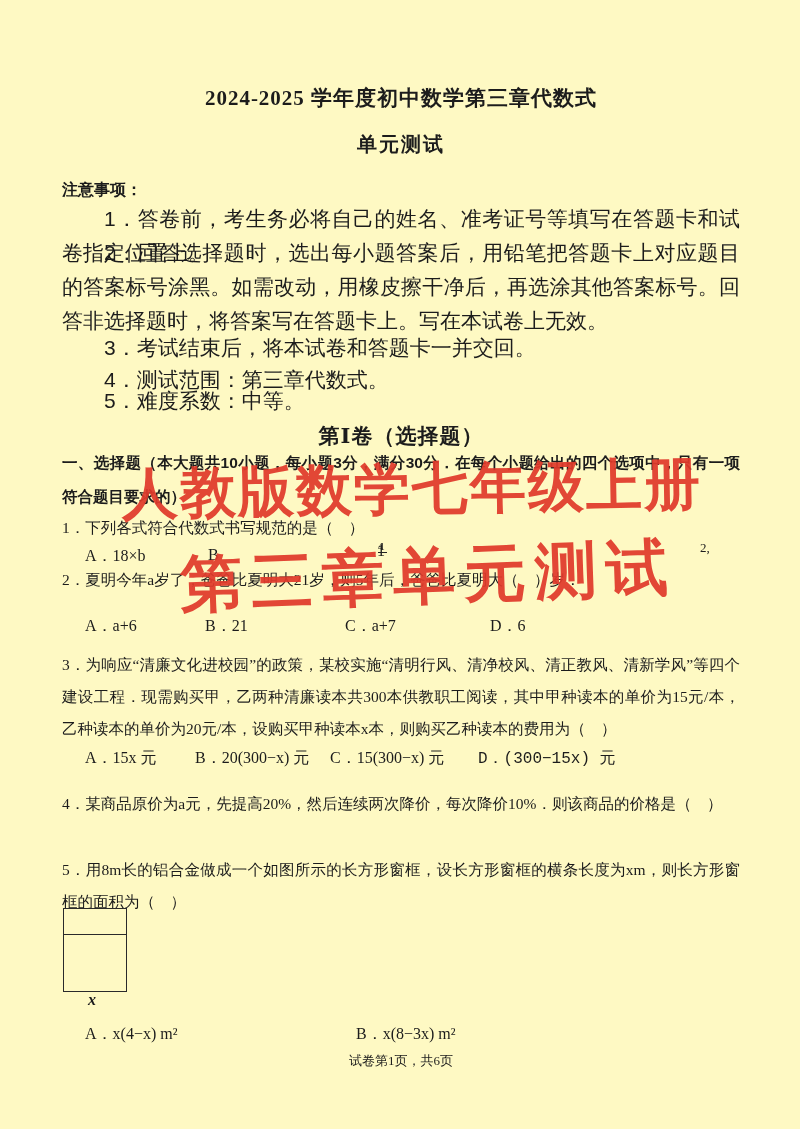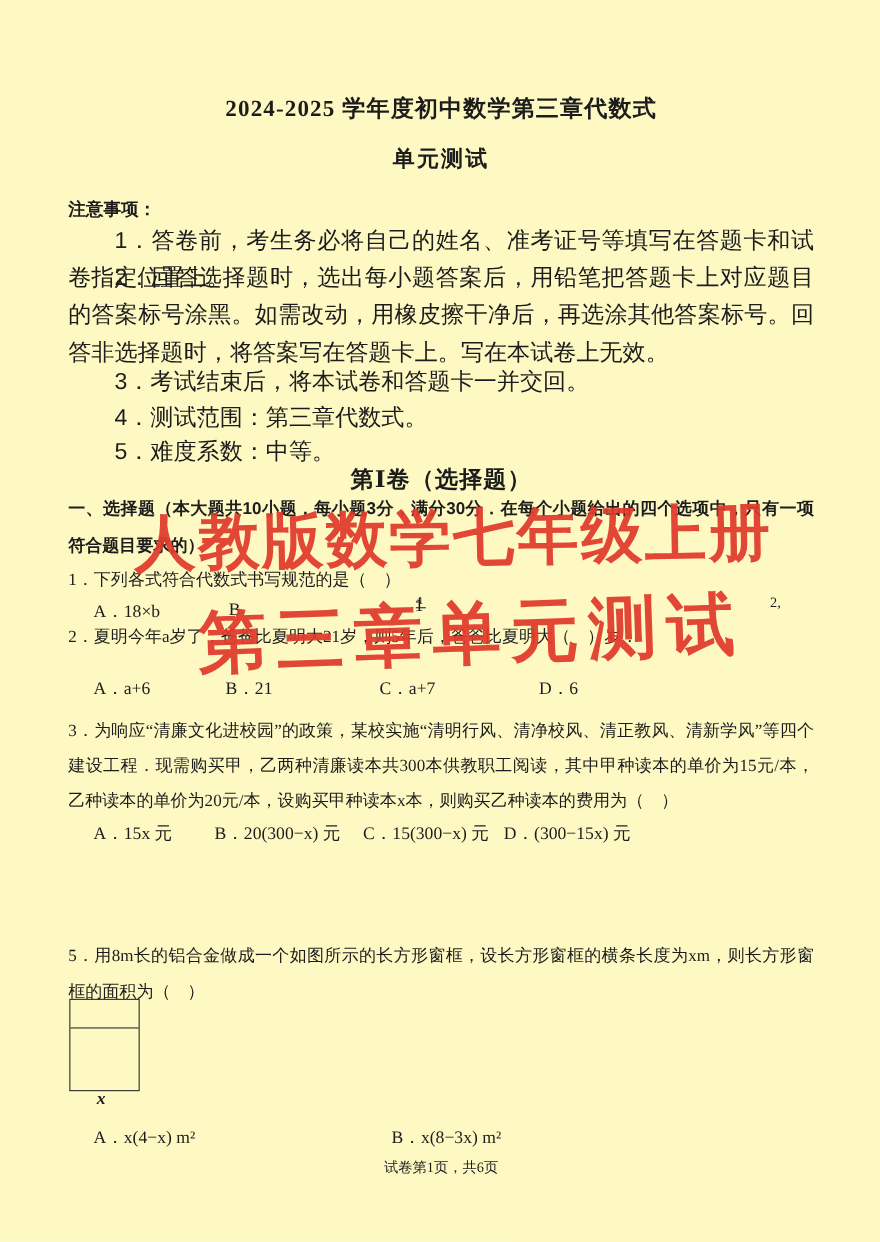--- a/index.html
+++ b/index.html
@@ -46,21 +46,21 @@
 <div class="page">
 
   <div class="abs center title" style="top:84px;">2024-2025 学年度初中数学第三章代数式</div>
   <div class="abs notice-head" style="top:180px;">注意事项：</div>
 
   <div class="abs center subtitle" style="top:131px;">单元测试</div>
   <div class="abs notice" style="top:202px;">1．答卷前，考生务必将自己的姓名、准考证号等填写在答题卡和试卷指定位置上。</div>
   <div class="abs notice" style="top:236px;">2．回答选择题时，选出每小题答案后，用铅笔把答题卡上对应题目的答案标号涂黑。如需改动，用橡皮擦干净后，再选涂其他答案标号。回答非选择题时，将答案写在答题卡上。写在本试卷上无效。</div>
   <div class="abs notice" style="top:331px;">3．考试结束后，将本试卷和答题卡一并交回。</div>
   <div class="abs notice" style="top:363px;">4．测试范围：第三章代数式。</div>
-  <div class="abs notice" style="top:394px;">5．难度系数：中等。</div>
+  <div class="abs notice" style="top:384px;">5．难度系数：中等。</div>
 
   <div class="abs center section-title" style="top:422px;">第Ⅰ卷（选择题）</div>
   <div class="abs intro" style="top:446px;">一、选择题（本大题共10小题，每小题3分，满分30分．在每个小题给出的四个选项中，只有一项符合题目要求的）</div>
 
   <div class="abs qtext" style="top:512px;">1．下列各式符合代数式书写规范的是（　）</div>
   <div class="optrow" style="top:546px;">
     <span style="left:23px;">A．18×b</span>
     <span style="left:146px;">B</span>
     <span style="left:315px;top:-4px;">
         <span>1</span>
@@ -78,23 +78,24 @@
     <span style="left:143px;">B．21</span>
     <span style="left:283px;">C．a+7</span>
     <span style="left:428px;">D．6</span>
   </div>
 
   <div class="abs qtext" style="top:649px;">3．为响应“清廉文化进校园”的政策，某校实施“清明行风、清净校风、清正教风、清新学风”等四个建设工程．现需购买甲，乙两种清廉读本共300本供教职工阅读，其中甲种读本的单价为15元/本，乙种读本的单价为20元/本，设购买甲种读本x本，则购买乙种读本的费用为（　）</div>
   <div class="optrow" style="top:748px;">
     <span style="left:23px;">A．15x 元</span>
     <span style="left:133px;">B．20(300−x) 元</span>
     <span style="left:268px;">C．15(300−x) 元</span>
-    <span style="left:396px;">D．(300−15x) 元</span>
+    <span style="left:416px;font-family:Liberation Mono, monospace;">D．(300−15x) 元</span>
   </div>
 
+  <div class="abs qtext" style="top:788px;">4．某商品原价为a元，先提高20%，然后连续两次降价，每次降价10%．则该商品的价格是（　）</div>
 
   <div class="abs qtext" style="top:854px;">5．用8m长的铝合金做成一个如图所示的长方形窗框，设长方形窗框的横条长度为xm，则长方形窗框的面积为（　）</div>
 
   <div class="figure">
     <div class="bar"></div>
   </div>
   <div class="fig-label">x</div>
 
   <div class="optrow" style="top:1024px;">
     <span style="left:23px;">A．x(4−x) m²</span>

